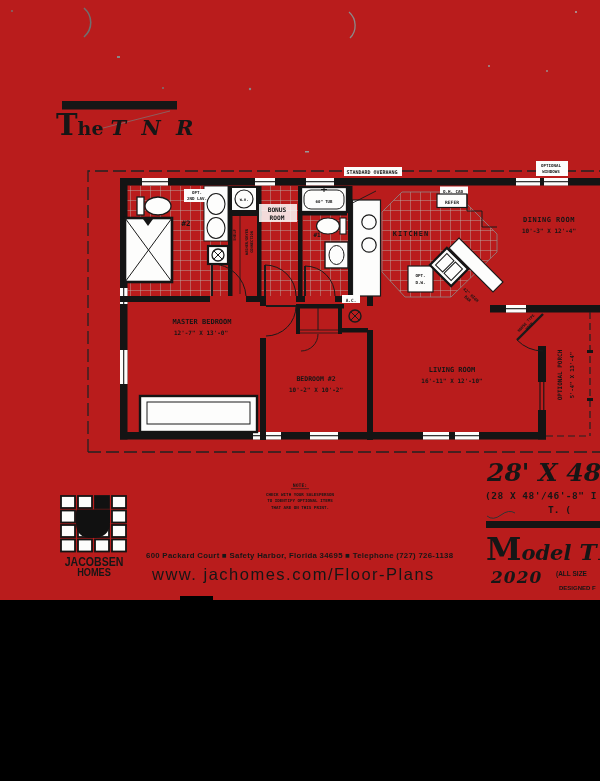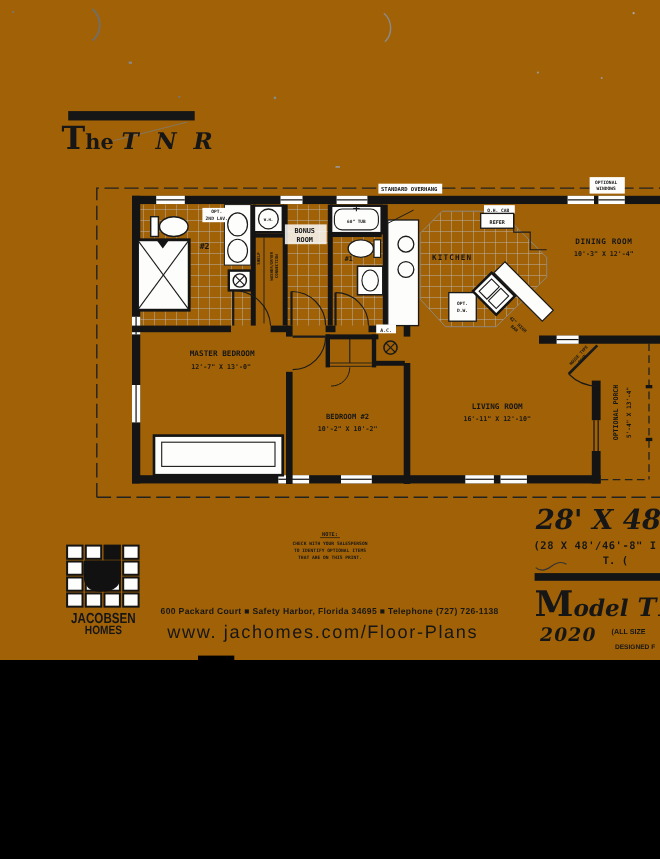--- a/index.html
+++ b/index.html
@@ -1,16 +1,16 @@
 <!DOCTYPE html>
 <html><head>
 <meta charset="utf-8">
 <style>
   html,body{margin:0;padding:0;background:#fff;}
-  #page{position:relative;width:600px;height:781px;background:#a16207;overflow:hidden;}
+  #page{position:relative;width:600px;height:781px;background:#b91c1c;overflow:hidden;}
   svg{position:absolute;left:0;top:0;overflow:hidden;}
   text{fill:#161616;}
   .plain{font-family:"Liberation Sans",sans-serif;}
   .mono{font-family:"DejaVu Sans Mono",monospace;font-weight:bold;}
   .serif{font-family:"DejaVu Serif",serif;font-weight:bold;}
   .thin{stroke:#1a1a1a;fill:none;}
 </style>
 </head>
 <body>
 

